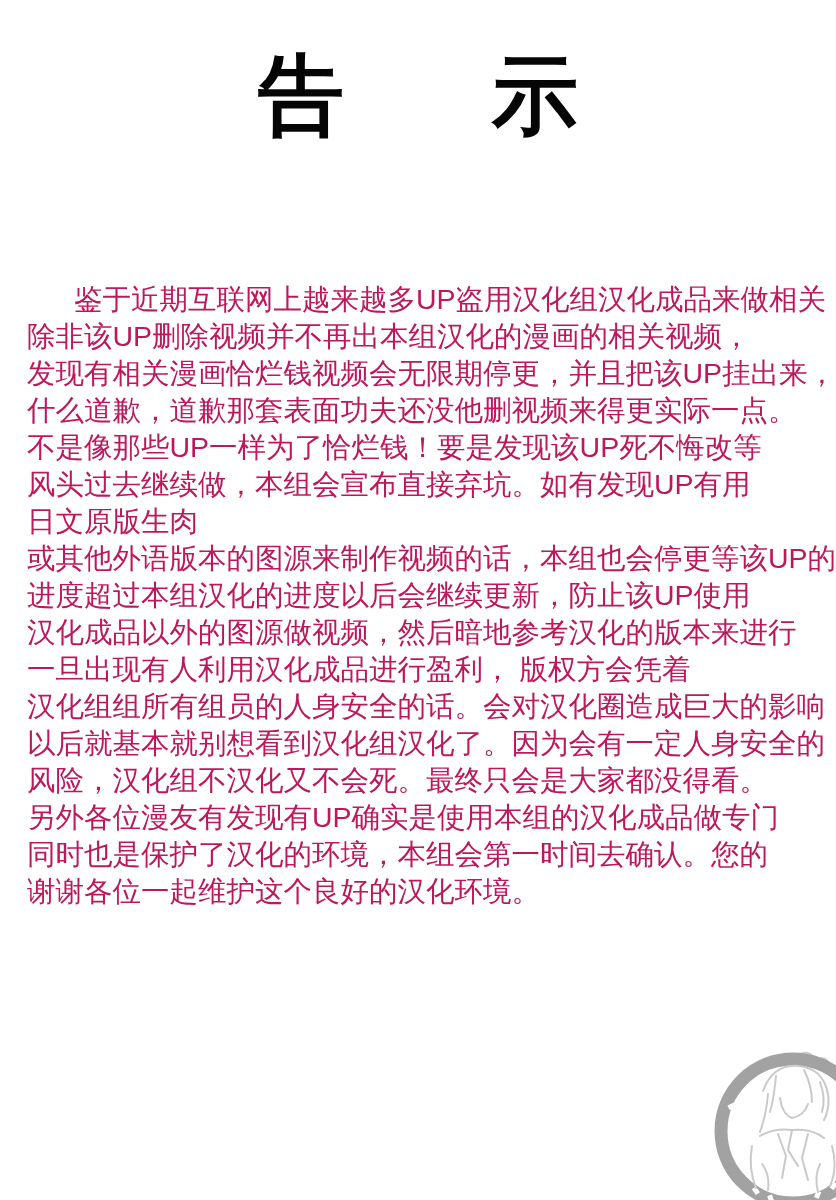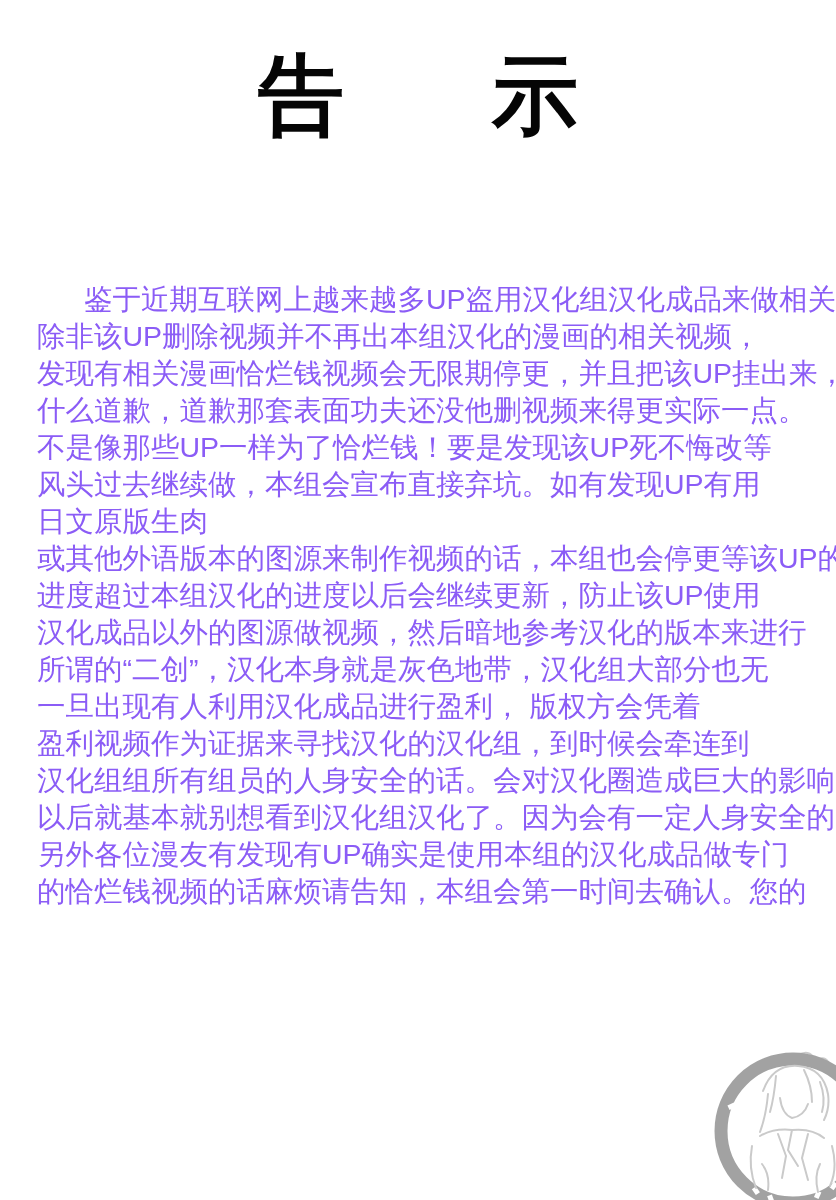--- a/index.html
+++ b/index.html
@@ -36,22 +36,21 @@
     left: 27px;
     right: 0;
     z-index: 2;
   }
   .notice-line {
     font-size: 28.5px;
     line-height: 37px;
     font-weight: 500;
     white-space: nowrap;
     letter-spacing: 0px;
-    color: #8b5cf6;
-    margin-left: 10px;
+    color: #be185d;
   }
   .notice-line.indent {
     text-indent: 1.65em;
   }
   .watermark {
     position: absolute;
     left: 708px;
     top: 1046px;
     width: 170px;
     height: 170px;
@@ -114,22 +113,22 @@
     <div class="notice-line indent">鉴于近期互联网上越来越多UP盗用汉化组汉化成品来做相关</div>
     <div class="notice-line">除非该UP删除视频并不再出本组汉化的漫画的相关视频，</div>
     <div class="notice-line">发现有相关漫画恰烂钱视频会无限期停更，并且把该UP挂出来，</div>
     <div class="notice-line">什么道歉，道歉那套表面功夫还没他删视频来得更实际一点。</div>
     <div class="notice-line">不是像那些UP一样为了恰烂钱！要是发现该UP死不悔改等</div>
     <div class="notice-line">风头过去继续做，本组会宣布直接弃坑。如有发现UP有用</div>
     <div class="notice-line">日文原版生肉</div>
     <div class="notice-line">或其他外语版本的图源来制作视频的话，本组也会停更等该UP的</div>
     <div class="notice-line">进度超过本组汉化的进度以后会继续更新，防止该UP使用</div>
     <div class="notice-line">汉化成品以外的图源做视频，然后暗地参考汉化的版本来进行</div>
-    <div class="notice-line">所谓的“二创”，汉化本身就是灰色地带，汉化组大部分也无</div>
     <div class="notice-line">一旦出现有人利用汉化成品进行盈利， 版权方会凭着</div>
-    <div class="notice-line">盈利视频作为证据来寻找汉化的汉化组，到时候会牵连到</div>
     <div class="notice-line">汉化组组所有组员的人身安全的话。会对汉化圈造成巨大的影响，</div>
     <div class="notice-line">以后就基本就别想看到汉化组汉化了。因为会有一定人身安全的</div>
+    <div class="notice-line">风险，汉化组不汉化又不会死。最终只会是大家都没得看。</div>
     <div class="notice-line">另外各位漫友有发现有UP确实是使用本组的汉化成品做专门</div>
-    <div class="notice-line">的恰烂钱视频的话麻烦请告知，本组会第一时间去确认。您的</div>
+    <div class="notice-line">同时也是保护了汉化的环境，本组会第一时间去确认。您的</div>
+    <div class="notice-line">谢谢各位一起维护这个良好的汉化环境。</div>
   </div>
 
 </div>
 
 </body></html>

